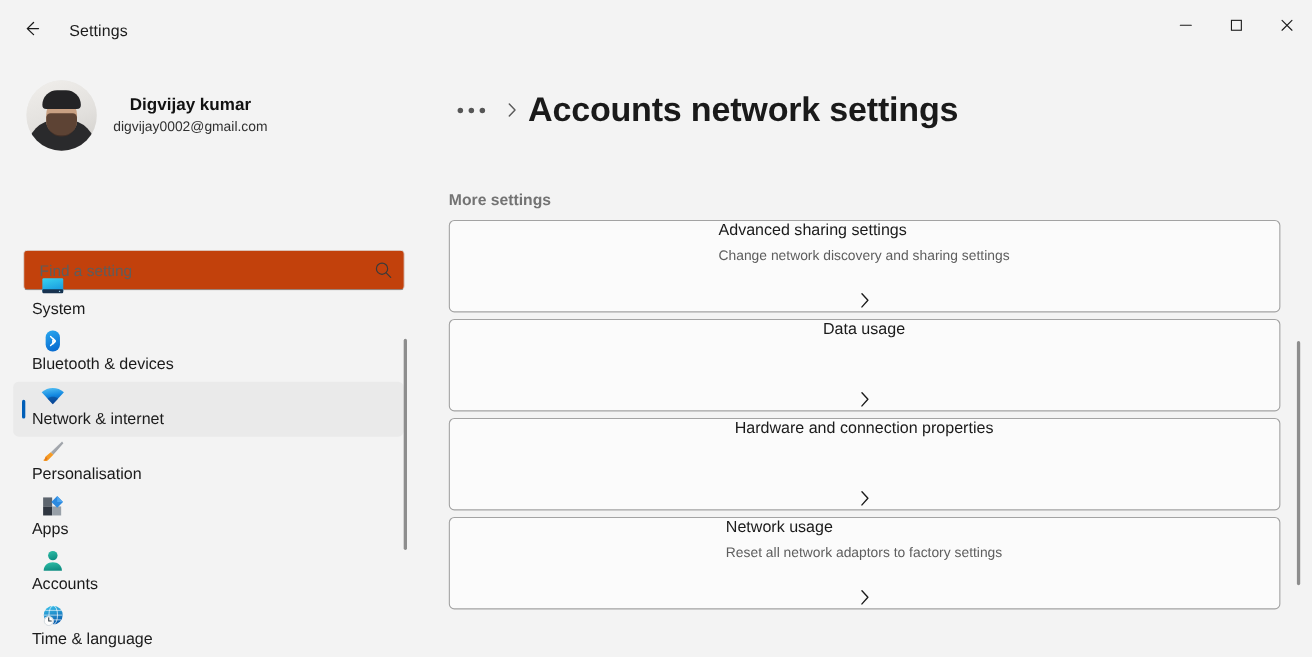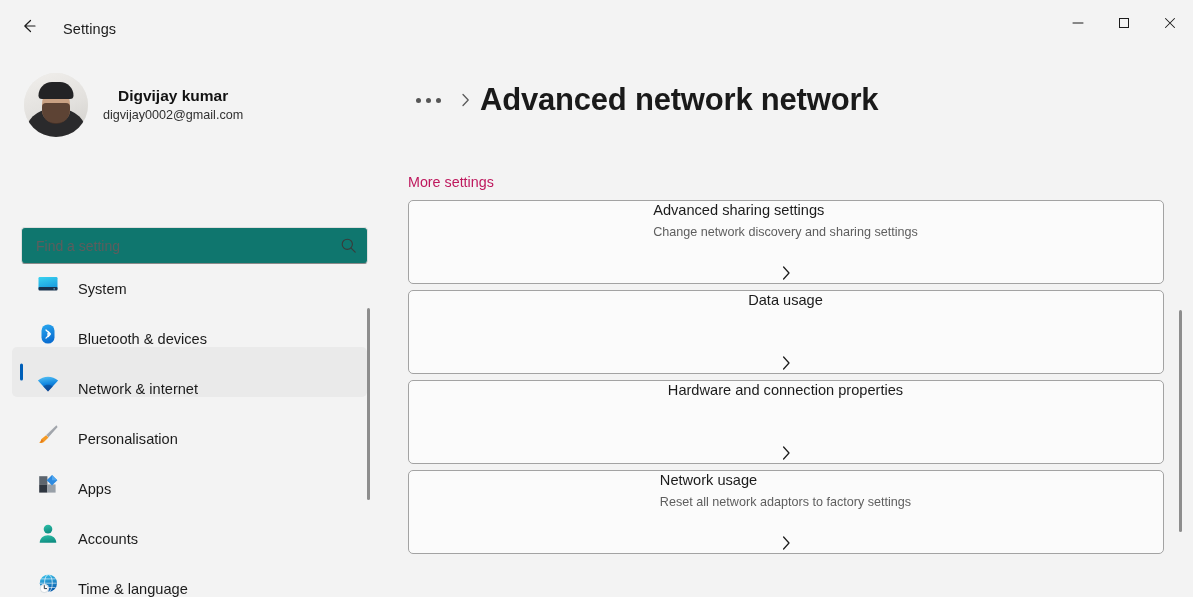--- a/index.html
+++ b/index.html
@@ -135,21 +135,21 @@
   .profile-email {
     font-size: 12.6px;
     color: #303030;
     margin-top: 2px;
   }
 
   .searchbox {
     position: absolute;
     left: 21px; top: 179px;
     width: 347px; height: 37px;
-    background: #0f766e;
+    background: #c2410c;
     border: 1px solid #dedede;
     border-bottom: 1px solid #8a8a8a;
     border-radius: 4px;
     display: flex;
     align-items: center;
     cursor: text;
   }
   .searchbox input {
     flex: 1;
     border: none;
@@ -171,22 +171,23 @@
     left: 0; top: 199px;
     width: 384px;
     height: 350px;
   }
   .navitem {
     position: relative;
     height: 50px;
     margin: 0 17px 0 12px;
     border-radius: 5px;
     display: flex;
-    align-items: flex-end;
-    cursor: pointer;
+    align-items: flex-start;
+    cursor: pointer;
+    flex-direction: column;
   }
   .navitem.selected { background: #eaeaea; }
   .nav-accent {
     position: absolute;
     left: 8px; top: 50%;
     transform: translateY(-50%);
     width: 3px; height: 17px;
     border-radius: 2px;
     background: #005fb8;
     display: none;
@@ -253,22 +254,22 @@
     font-weight: bold;
     color: #1a1a1a;
     letter-spacing: -0.2px;
     white-space: nowrap;
   }
 
   .section-label {
     position: absolute;
     left: 24px; top: 126px;
     font-size: 14.3px;
-    font-weight: normal;
-    color: #be185d;
+    font-weight: bold;
+    color: #737373;
   }
 
   .cards {
     position: absolute;
     left: 24px; top: 152px;
     width: 756px;
   }
   .card {
     background: #fbfbfb;
     border: 1px solid #a3a3a3;
@@ -504,21 +505,21 @@
       <span class="crumb-dots">
         <i></i>
         <i></i>
         <i></i>
       </span>
       <span class="crumb-sep">
         <svg width="13" height="18" viewBox="0 0 13 18">
           <path d="M4 3.5 L9.2 9 L4 14.5" fill="none" stroke="#5a5a5a" stroke-width="1.3" stroke-linecap="round" stroke-linejoin="round"></path>
         </svg>
       </span>
-      <span class="page-title">Advanced network network</span>
+      <span class="page-title">Accounts network settings</span>
     </div>
 
     <div class="section-label">More settings</div>
 
     <div class="cards">
 
       <div class="card">
         <div class="card-text">
           <div class="card-title">Advanced sharing settings</div>
           <div class="card-sub">Change network discovery and sharing settings</div>

